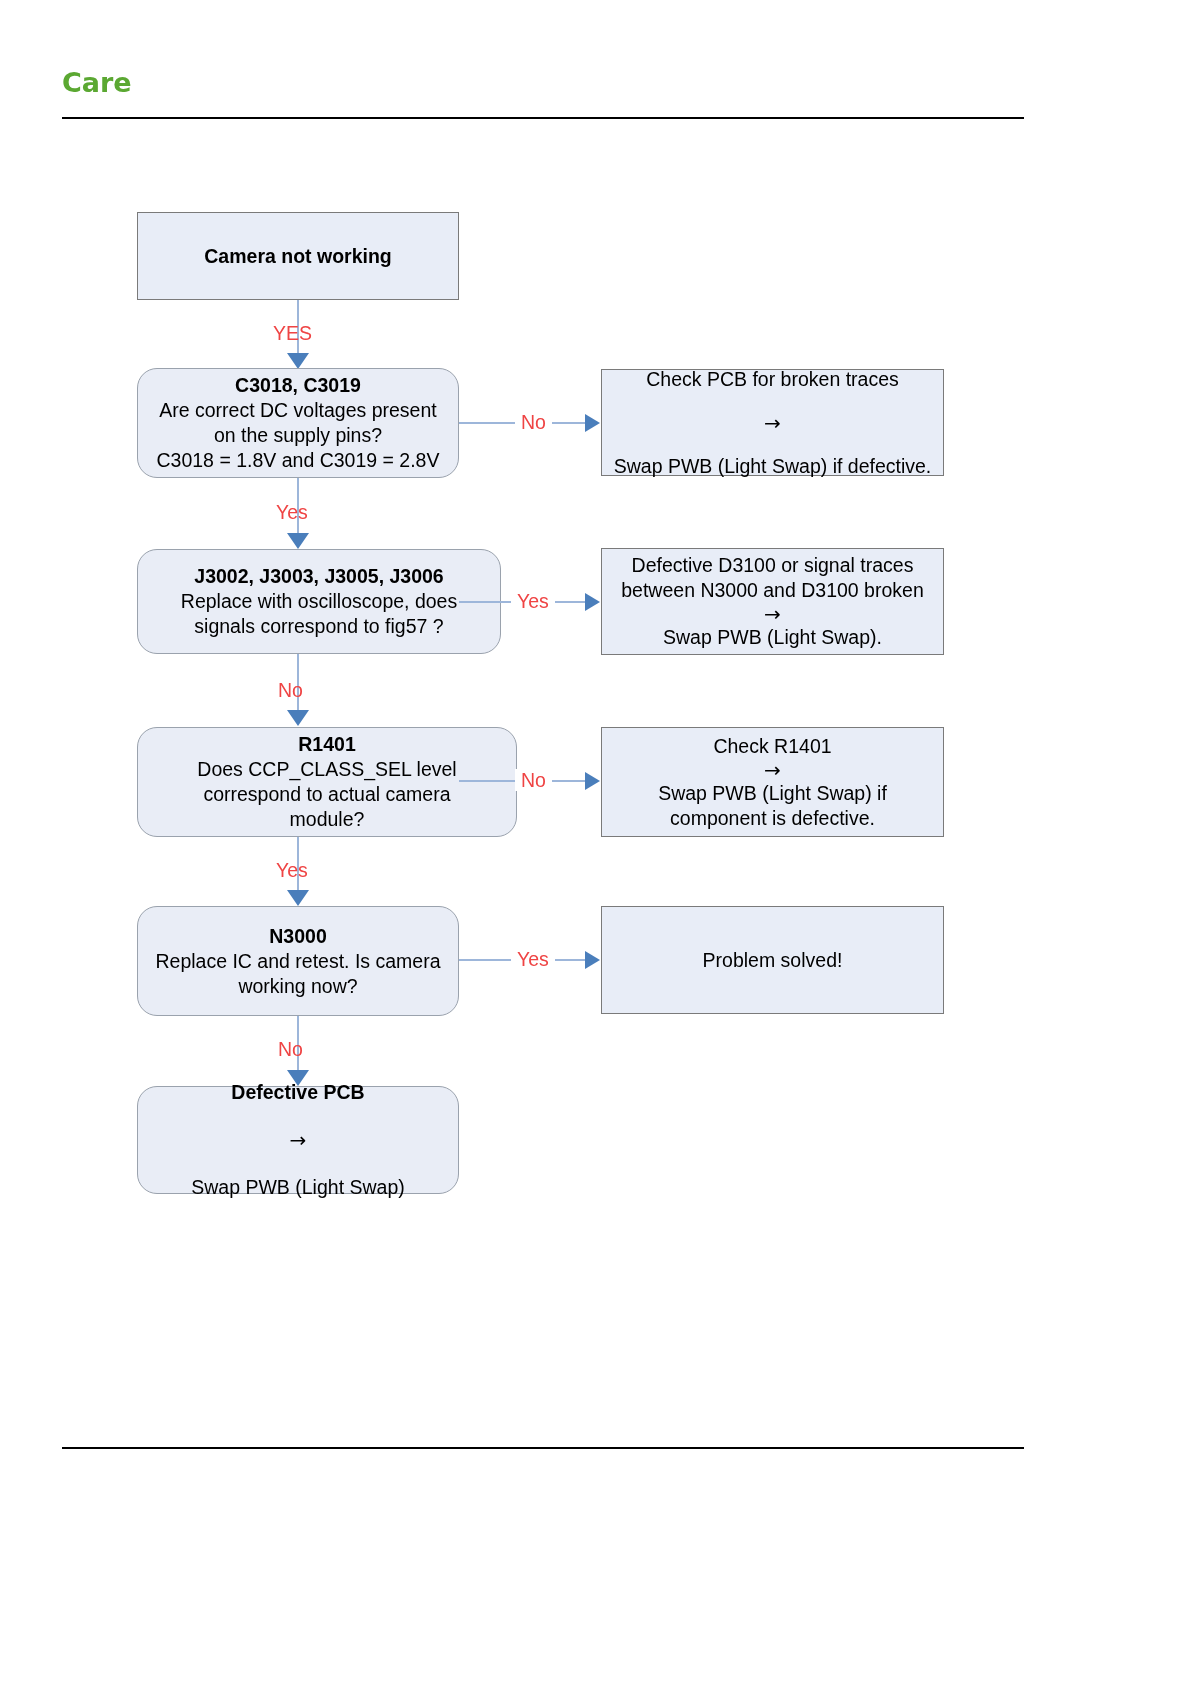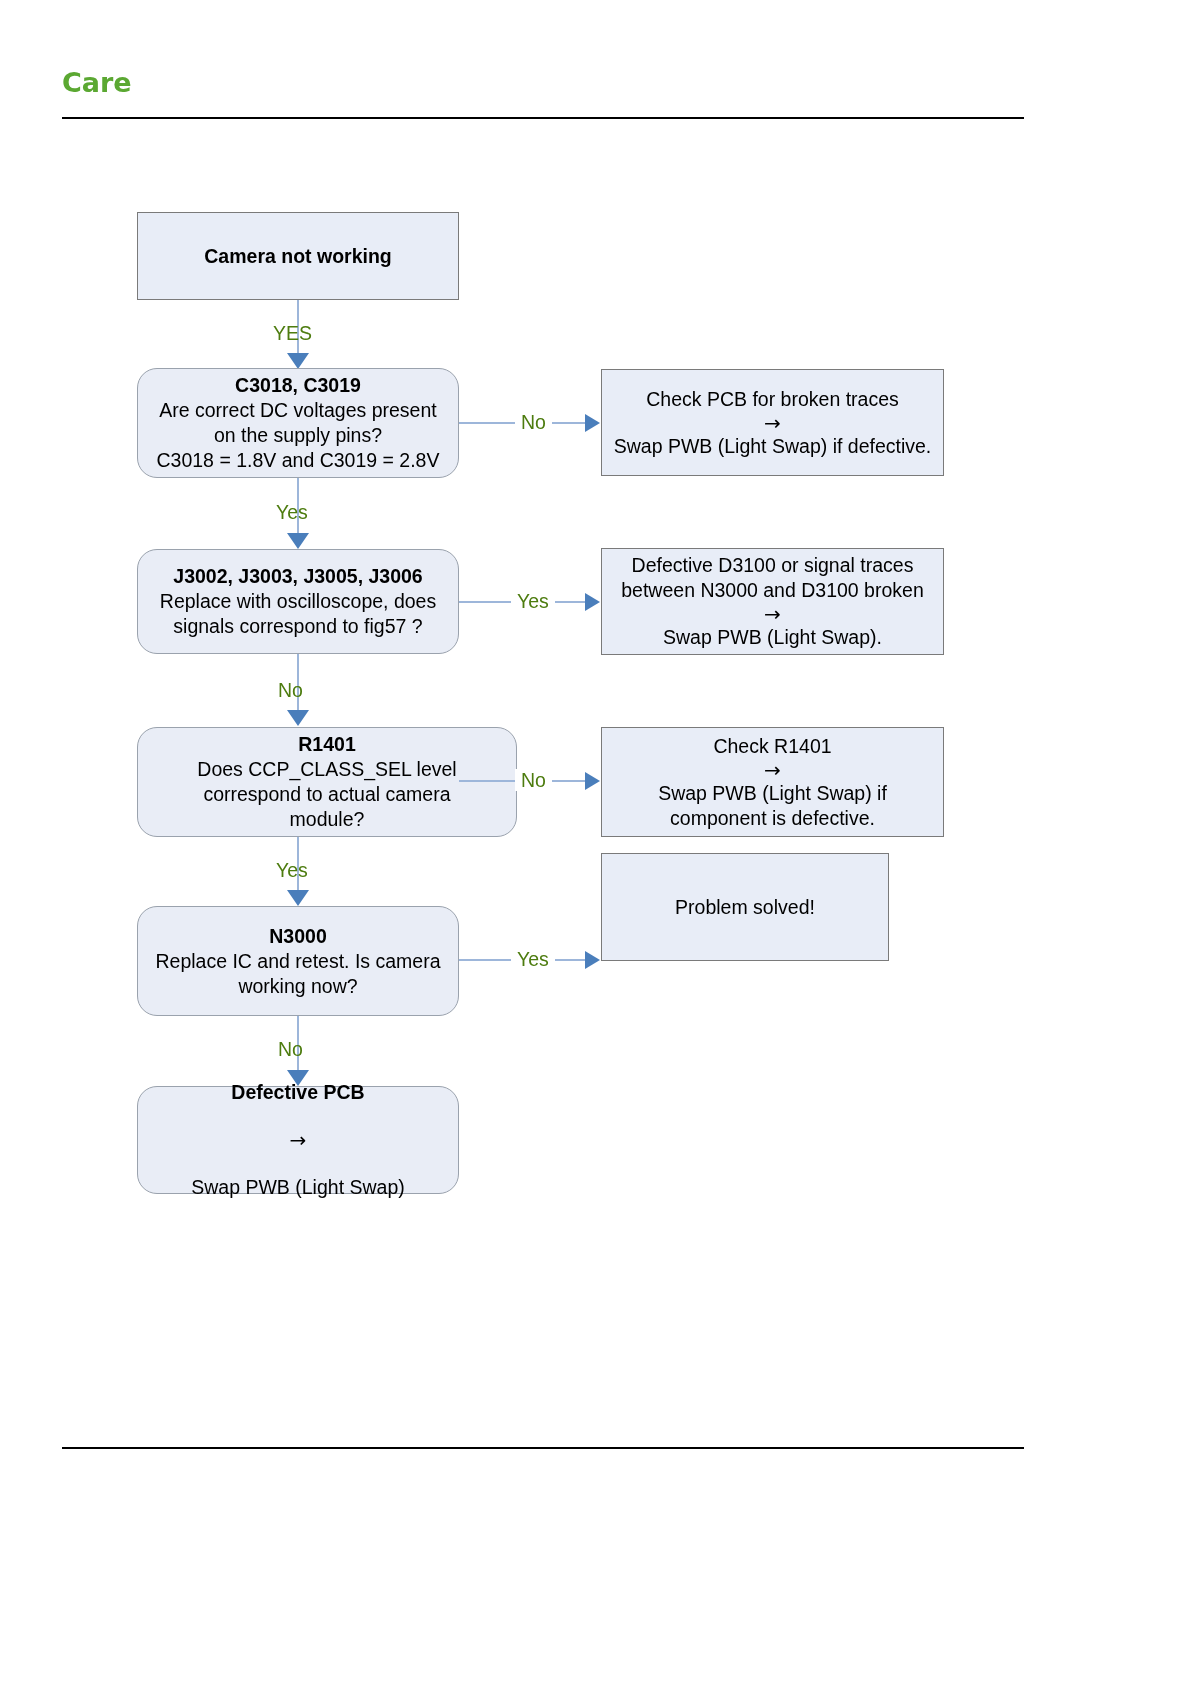--- a/index.html
+++ b/index.html
@@ -110,21 +110,21 @@
     position: absolute;
     width: 0; height: 0;
     border-top: 9px solid transparent;
     border-bottom: 9px solid transparent;
     border-left: 15px solid #4A7EBB;
   }
   .edge-label {
     position: absolute;
     font-size: 19.5px;
     line-height: 22px;
-    color: #4d7c0f;
+    color: #ef4444;
     white-space: nowrap;
   }
 </style>
 </head>
 <body>
 
 <div class="header">
   <span class="logo-care">Care</span>
 </div>
 <div class="header-rule"></div>
@@ -141,31 +141,31 @@
   <div class="ln hd">C3018, C3019</div>
   <div class="ln">Are correct DC voltages present</div>
   <div class="ln">on the supply pins?</div>
   <div class="ln">C3018 = 1.8V and C3019 = 2.8V</div>
 </div>
 
 <div class="hline" style="left:459px; top:422px; width:127px;"></div>
 <div class="arrow-right" style="left:585px; top:414px;"></div>
 <div class="edge-label" style="left:515px; top:411px; background:#ffffff; padding:0 6px;">No</div>
 
-<div class="box" style="left:601px; top:369px; width:343px; height:107px;">
+<div class="box" style="left:601px; top:369px; width:343px; height:107px;gap:20px;">
   <div class="ln">Check PCB for broken traces</div>
   <div class="ln arrowglyph">→</div>
   <div class="ln">Swap PWB (Light Swap) if defective.</div>
 </div>
 
 <div class="vline" style="left:297px; top:478px; height:57px;"></div>
 <div class="arrow-down" style="left:287px; top:533px;"></div>
 <div class="edge-label" style="left:276px; top:501px;">Yes</div>
 
-<div class="box rounded" style="left:137px; top:549px; width:322px; height:105px;align-items:center;">
+<div class="box rounded" style="left:137px; top:549px; width:364px; height:105px;align-items:center;">
   <div class="ln hd">J3002, J3003, J3005, J3006</div>
   <div class="ln">Replace with oscilloscope, does</div>
   <div class="ln">signals correspond to fig57 ?</div>
 </div>
 
 <div class="hline" style="left:459px; top:601px; width:127px;"></div>
 <div class="arrow-right" style="left:585px; top:593px;"></div>
 <div class="edge-label" style="left:511px; top:590px; background:#ffffff; padding:0 6px;">Yes</div>
 
 <div class="box" style="left:601px; top:548px; width:343px; height:107px;">
@@ -204,21 +204,21 @@
 <div class="box rounded" style="left:137px; top:906px; width:322px; height:110px;">
   <div class="ln hd">N3000</div>
   <div class="ln">Replace IC and retest. Is camera</div>
   <div class="ln">working now?</div>
 </div>
 
 <div class="hline" style="left:459px; top:959px; width:127px;"></div>
 <div class="arrow-right" style="left:585px; top:951px;"></div>
 <div class="edge-label" style="left:511px; top:948px; background:#ffffff; padding:0 6px;">Yes</div>
 
-<div class="box" style="left:601px; top:853px; width:288px; height:108px;">
+<div class="box" style="left:601px; top:906px; width:343px; height:108px;">
   <div class="ln">Problem solved!</div>
 </div>
 
 <div class="vline" style="left:297px; top:1016px; height:56px;"></div>
 <div class="arrow-down" style="left:287px; top:1070px;"></div>
 <div class="edge-label" style="left:278px; top:1038px;">No</div>
 
 <div class="box rounded" style="left:137px; top:1086px; width:322px; height:108px;gap:24px;">
   <div class="ln hd">Defective PCB</div>
   <div class="ln arrowglyph">→</div>

